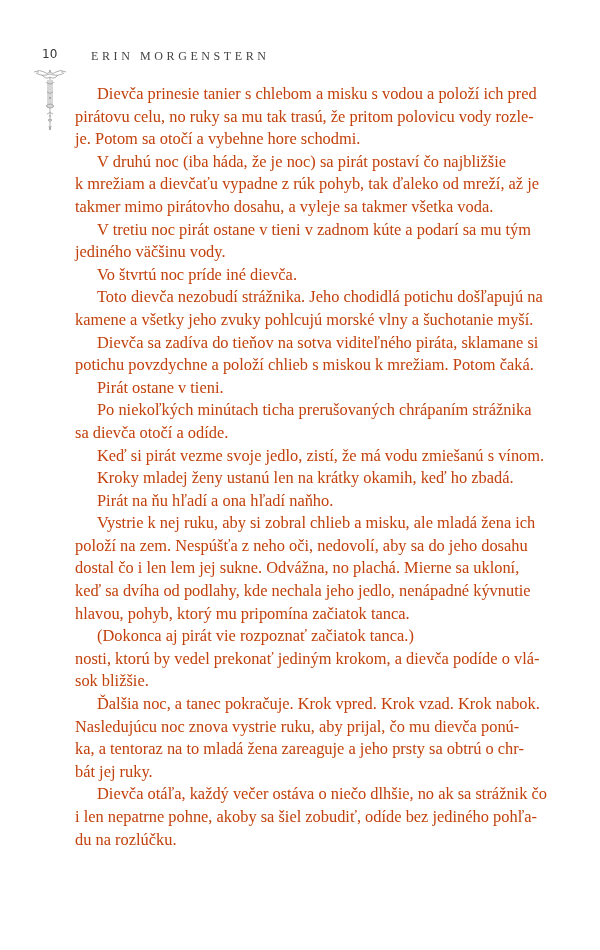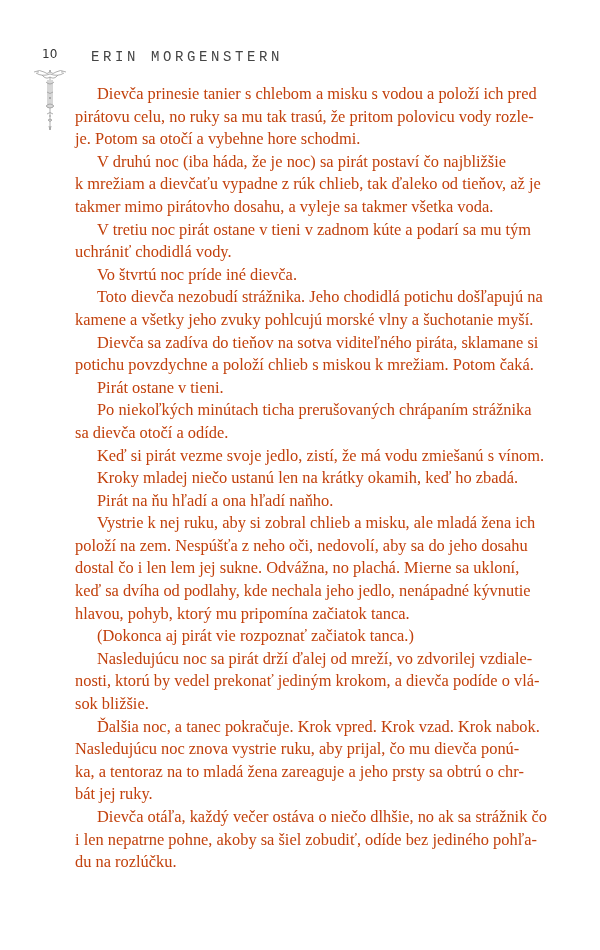--- a/index.html
+++ b/index.html
@@ -19,22 +19,22 @@
       left: 42px;
       top: 47px;
       font-family: "DejaVu Sans", sans-serif;
       font-size: 12px;
       color: #333;
     }
     .running-head {
       position: absolute;
       left: 91px;
       top: 49px;
-      font-family: Liberation Mono, monospace;
-      font-size: 14px;
+      font-family: Liberation Serif, serif;
+      font-size: 12px;
       letter-spacing: 3.6px;
       color: #444;
     }
     .ornament {
       position: absolute;
       left: 30px;
       top: 68px;
       width: 40px;
       height: 66px;
     }
@@ -99,26 +99,26 @@
   </svg>
 
   <div class="body-text" id="body-text">
       <div class="para">
         <span class="line indent">Dievča prinesie tanier s chlebom a misku s vodou a položí ich pred</span>
         <span class="line">pirátovu celu, no ruky sa mu tak trasú, že pritom polovicu vody rozle-</span>
         <span class="line last">je. Potom sa otočí a vybehne hore schodmi.</span>
       </div>
       <div class="para">
         <span class="line indent">V druhú noc (iba háda, že je noc) sa pirát postaví čo najbližšie</span>
-        <span class="line">k mrežiam a dievčaťu vypadne z rúk chlieb, tak ďaleko od tieňov, až je</span>
+        <span class="line">k mrežiam a dievčaťu vypadne z rúk pohyb, tak ďaleko od mreží, až je</span>
         <span class="line last">takmer mimo pirátovho dosahu, a vyleje sa takmer všetka voda.</span>
       </div>
       <div class="para">
         <span class="line indent">V tretiu noc pirát ostane v tieni v zadnom kúte a podarí sa mu tým</span>
-        <span class="line last">uchrániť chodidlá vody.</span>
+        <span class="line last">jediného väčšinu vody.</span>
       </div>
       <div class="para">
         <span class="line indent last">Vo štvrtú noc príde iné dievča.</span>
       </div>
       <div class="para">
         <span class="line indent">Toto dievča nezobudí strážnika. Jeho chodidlá potichu došľapujú na</span>
         <span class="line last">kamene a všetky jeho zvuky pohlcujú morské vlny a šuchotanie myší.</span>
       </div>
       <div class="para">
         <span class="line indent">Dievča sa zadíva do tieňov na sotva viditeľného piráta, sklamane si</span>
@@ -128,37 +128,36 @@
         <span class="line indent last">Pirát ostane v tieni.</span>
       </div>
       <div class="para">
         <span class="line indent">Po niekoľkých minútach ticha prerušovaných chrápaním strážnika</span>
         <span class="line last">sa dievča otočí a odíde.</span>
       </div>
       <div class="para">
         <span class="line indent last">Keď si pirát vezme svoje jedlo, zistí, že má vodu zmiešanú s vínom.</span>
       </div>
       <div class="para">
-        <span class="line indent last">Kroky mladej niečo ustanú len na krátky okamih, keď ho zbadá.</span>
+        <span class="line indent last">Kroky mladej ženy ustanú len na krátky okamih, keď ho zbadá.</span>
       </div>
       <div class="para">
         <span class="line indent last">Pirát na ňu hľadí a ona hľadí naňho.</span>
       </div>
       <div class="para">
         <span class="line indent">Vystrie k nej ruku, aby si zobral chlieb a misku, ale mladá žena ich</span>
         <span class="line">položí na zem. Nespúšťa z neho oči, nedovolí, aby sa do jeho dosahu</span>
         <span class="line">dostal čo i len lem jej sukne. Odvážna, no plachá. Mierne sa ukloní,</span>
         <span class="line">keď sa dvíha od podlahy, kde nechala jeho jedlo, nenápadné kývnutie</span>
         <span class="line last">hlavou, pohyb, ktorý mu pripomína začiatok tanca.</span>
       </div>
       <div class="para">
         <span class="line indent last">(Dokonca aj pirát vie rozpoznať začiatok tanca.)</span>
       </div>
       <div class="para">
-        <span class="line indent">Nasledujúcu noc sa pirát drží ďalej od mreží, vo zdvorilej vzdiale-</span>
         <span class="line">nosti, ktorú by vedel prekonať jediným krokom, a dievča podíde o vlá-</span>
         <span class="line last">sok bližšie.</span>
       </div>
       <div class="para">
         <span class="line indent">Ďalšia noc, a tanec pokračuje. Krok vpred. Krok vzad. Krok nabok.</span>
         <span class="line">Nasledujúcu noc znova vystrie ruku, aby prijal, čo mu dievča ponú-</span>
         <span class="line">ka, a tentoraz na to mladá žena zareaguje a jeho prsty sa obtrú o chr-</span>
         <span class="line last">bát jej ruky.</span>
       </div>
       <div class="para">

